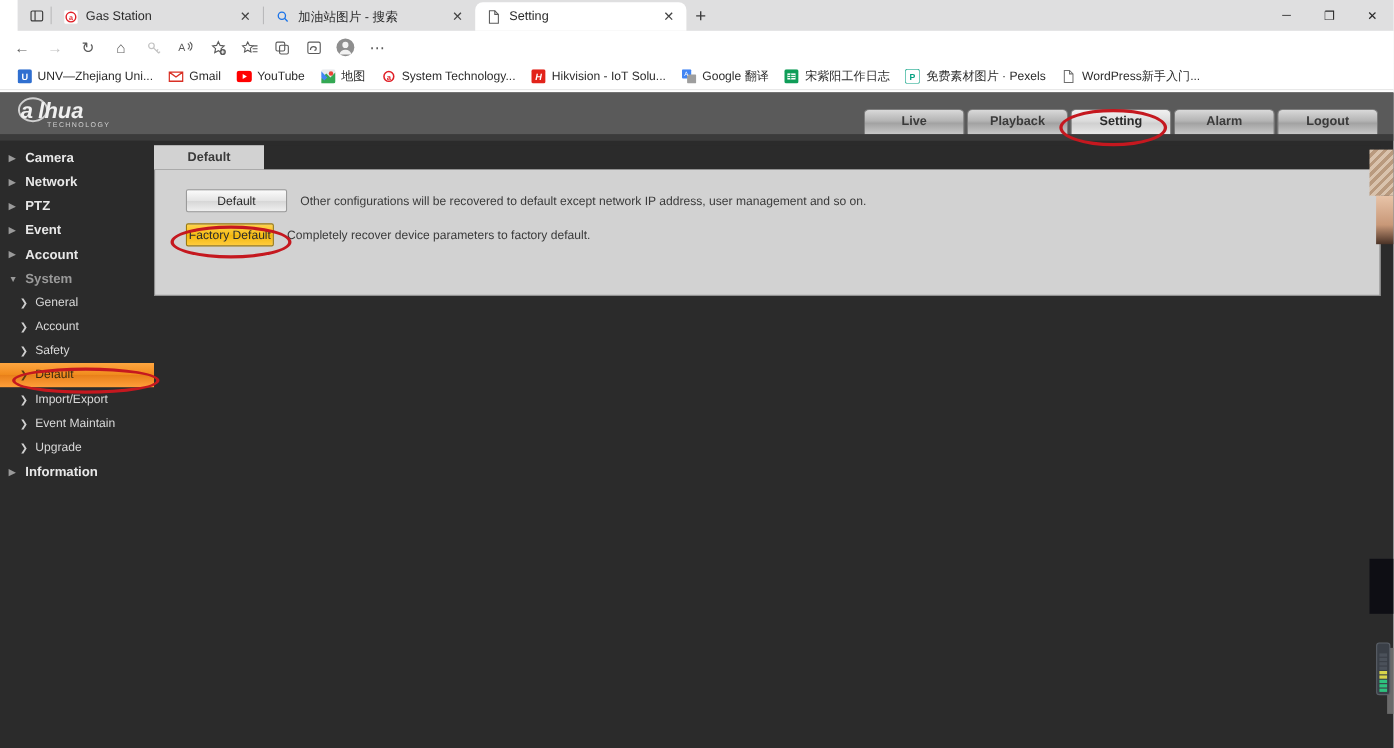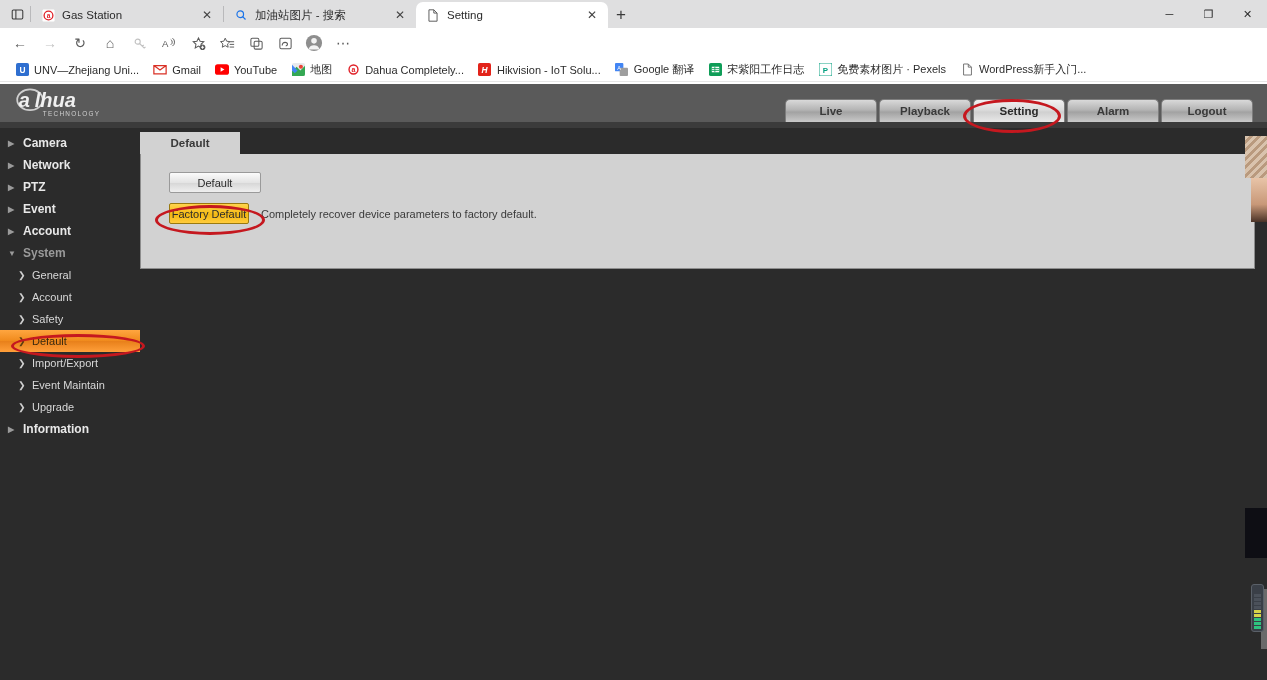--- a/index.html
+++ b/index.html
@@ -10,20 +10,21 @@
     background: #ffffff;
   }
 
   
   .browser { width: 1267px; height: 680px; position: relative; background:#fff; }
 
   .tabstrip {
     height: 28px; background: #dfdfe0;
     display: flex; align-items: flex-end; padding-left: 4px;
     position: relative;
+    margin-left: 16px;
   }
   .tabstrip-icon {
     width: 26px; height: 28px;
     display:flex; align-items:center; justify-content:center;
     color:#3b3b3b;
   }
   .tab {
     height: 26px; width: 192px;
     display:flex; align-items:center; gap:7px;
     padding: 0 8px 0 10px;
@@ -353,21 +354,21 @@
       <span>地图</span>
     </div>
     <div class="bm">
       <span class="bmicon">
           <svg width="13" height="13" viewBox="0 0 14 14">
             <rect width="14" height="14" rx="2" fill="#fff"></rect>
             <circle cx="7" cy="7" r="4.8" fill="none" stroke="#e01f26" stroke-width="1.5"></circle>
             <text x="7" y="10" font-size="7.5" font-weight="bold" fill="#e01f26" text-anchor="middle" font-family="Liberation Sans, sans-serif">a</text>
           </svg>
         </span>
-      <span>Dahua Completely...</span>
+      <span>System Technology...</span>
     </div>
     <div class="bm">
       <span class="bmicon">
           <svg width="13" height="13" viewBox="0 0 14 14">
             <rect width="14" height="14" rx="2" fill="#e2231a"></rect>
             <text x="7" y="10.6" font-size="9" font-style="italic" font-weight="bold" fill="#fff" text-anchor="middle" font-family="Liberation Sans, sans-serif">H</text>
           </svg>
         </span>
       <span>Hikvision - IoT Solu...</span>
     </div>
@@ -496,20 +497,21 @@
       </div>
 
       <div class="dh-main">
         <div class="panel">
           <div class="panel-tabs">
             <div class="panel-tab">Default</div>
           </div>
           <div class="panel-body">
             <div class="row">
               <div class="btn-default">Default</div>
+              <div class="row-desc">Other configurations will be recovered to default except network IP address, user management and so on.</div>
             </div>
             <div class="row">
               <div class="btn-factory">Factory Default</div>
               <div class="row-desc">Completely recover device parameters to factory default.</div>
             </div>
           </div>
         </div>
       </div>
     </div>
 

